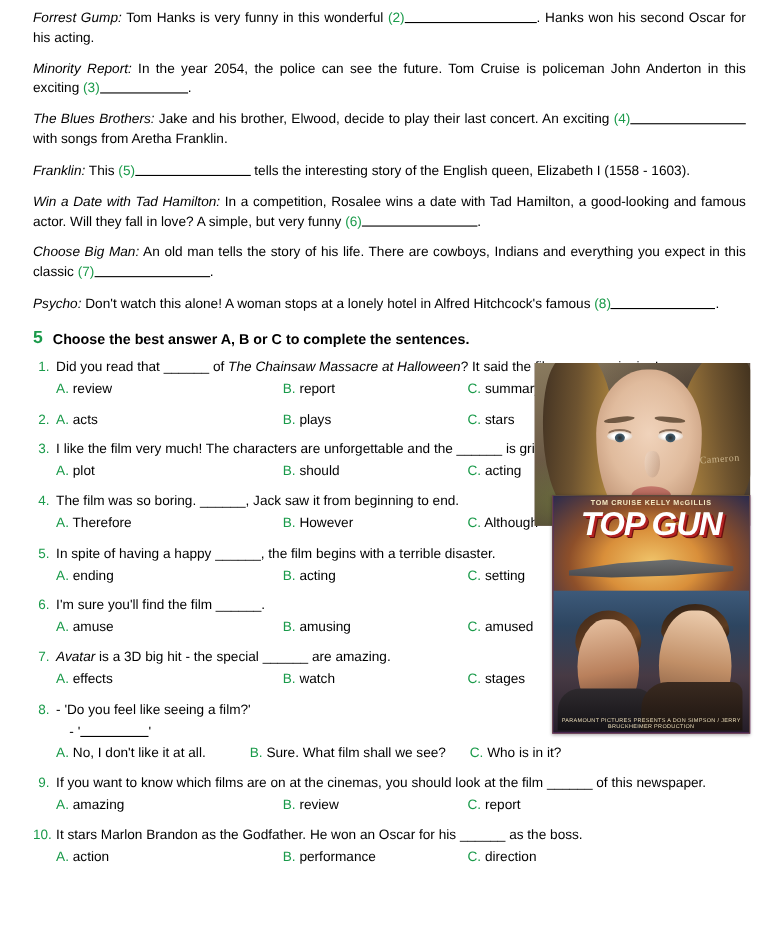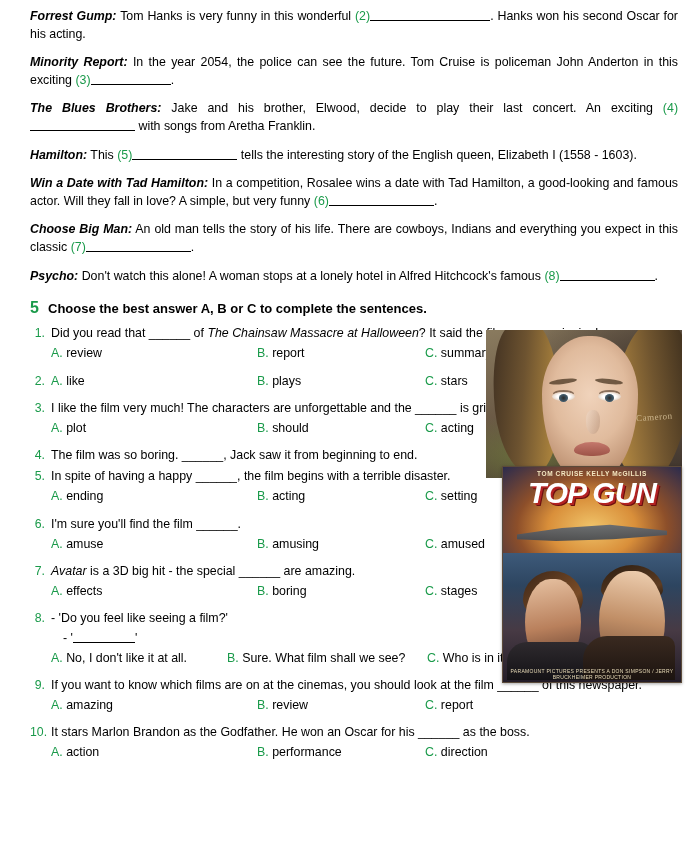--- a/index.html
+++ b/index.html
@@ -28,21 +28,21 @@
   .cloze-block {
     position: relative;
   }
   .cloze-item {
     margin: 0 0 11px 0;
     line-height: 1.42;
     text-align: justify;
     padding-right: 4px;
   }
   .film-title {
-    font-weight: bold;
+    font-weight: normal;
     font-style: italic;
   }
   .gapnum {
     color: #1a9a4a;
     font-weight: normal;
   }
   .gapline {
     display: inline-block;
     border-bottom: 1px solid #000;
     height: 0.85em;
@@ -221,21 +221,21 @@
     font-size: 9px;
     letter-spacing: 0.5px;
     opacity: 0.85;
     transform: rotate(-4deg);
     font-family: "Liberation Serif", serif;
   }
 
   .img-poster {
     position: absolute;
     right: 18px;
-    top: 466px;
+    top: 450px;
     width: 178px;
     height: 215px;
     border: 1px solid #5b4a3a;
     background: #a21caf;
     overflow: hidden;
     z-index: 3;
     box-shadow: 0 1px 3px rgba(0,0,0,0.35);
   }
   .poster-sky {
     position: absolute;
@@ -372,21 +372,21 @@
     <p class="cloze-item">
       <span class="film-title">Forrest Gump:</span><span> Tom Hanks is very funny in this wonderful </span><span class="gapnum">(2)</span><span class="gapline w120"></span><span>. Hanks won his second Oscar for his acting.</span>
     </p>
     <p class="cloze-item">
       <span class="film-title">Minority Report:</span><span> In the year 2054, the police can see the future. Tom Cruise is policeman John Anderton in this exciting </span><span class="gapnum">(3)</span><span class="gapline w80"></span><span>.</span>
     </p>
     <p class="cloze-item">
       <span class="film-title">The Blues Brothers:</span><span> Jake and his brother, Elwood, decide to play their last concert. An exciting </span><span class="gapnum">(4)</span><span class="gapline w105"></span><span> with songs from Aretha Franklin.</span>
     </p>
     <p class="cloze-item">
-      <span class="film-title">Hamilton:</span><span> This </span><span class="gapnum">(5)</span><span class="gapline w105"></span><span> tells the interesting story of the English queen, Elizabeth I (1558 - 1603).</span>
+      <span class="film-title">Franklin:</span><span> This </span><span class="gapnum">(5)</span><span class="gapline w105"></span><span> tells the interesting story of the English queen, Elizabeth I (1558 - 1603).</span>
     </p>
     <p class="cloze-item">
       <span class="film-title">Win a Date with Tad Hamilton:</span><span> In a competition, Rosalee wins a date with Tad Hamilton, a good-looking and famous actor. Will they fall in love? A simple, but very funny </span><span class="gapnum">(6)</span><span class="gapline w105"></span><span>.</span>
     </p>
     <p class="cloze-item">
       <span class="film-title">Choose Big Man:</span><span> An old man tells the story of his life. There are cowboys, Indians and everything you expect in this classic </span><span class="gapnum">(7)</span><span class="gapline w105"></span><span>.</span>
     </p>
     <p class="cloze-item">
       <span class="film-title">Psycho:</span><span> Don't watch this alone! A woman stops at a lonely hotel in Alfred Hitchcock's famous </span><span class="gapnum">(8)</span><span class="gapline w95"></span><span>.</span>
     </p>
@@ -408,21 +408,21 @@
           <div class="opt o2"><span class="opt-letter">B.</span> <span>report</span></div>
           <div class="opt o3"><span class="opt-letter">C.</span> <span>summary</span></div>
         </div>
       </div>
     </div>
 
     <div class="q">
       <div class="q-num">2.</div>
       <div class="q-body">
         <div class="opts">
-          <div class="opt o1"><span class="opt-letter">A.</span> <span>like</span></div>
+          <div class="opt o1"><span class="opt-letter">A.</span> <span>acts</span></div>
           <div class="opt o2"><span class="opt-letter">B.</span> <span>plays</span></div>
           <div class="opt o3"><span class="opt-letter">C.</span> <span>stars</span></div>
         </div>
       </div>
     </div>
 
     <div class="q">
       <div class="q-num">3.</div>
       <div class="q-body">
         <div class="q-stem">I like the film very much! The characters are unforgettable and the ______ is gripping.</div>
@@ -431,20 +431,25 @@
           <div class="opt o2"><span class="opt-letter">B.</span> <span>should</span></div>
           <div class="opt o3"><span class="opt-letter">C.</span> <span>acting</span></div>
         </div>
       </div>
     </div>
 
     <div class="q">
       <div class="q-num">4.</div>
       <div class="q-body">
         <div class="q-stem">The film was so boring. ______, Jack saw it from beginning to end.</div>
+        <div class="opts">
+          <div class="opt o1"><span class="opt-letter">A.</span> <span>Therefore</span></div>
+          <div class="opt o2"><span class="opt-letter">B.</span> <span>However</span></div>
+          <div class="opt o3"><span class="opt-letter">C.</span> <span>Although</span></div>
+        </div>
       </div>
     </div>
 
     <div class="q">
       <div class="q-num">5.</div>
       <div class="q-body">
         <div class="q-stem">In spite of having a happy ______, the film begins with a terrible disaster.</div>
         <div class="opts">
           <div class="opt o1"><span class="opt-letter">A.</span> <span>ending</span></div>
           <div class="opt o2"><span class="opt-letter">B.</span> <span>acting</span></div>
@@ -464,21 +469,21 @@
         </div>
       </div>
     </div>
 
     <div class="q">
       <div class="q-num">7.</div>
       <div class="q-body">
         <div class="q-stem"><span class="it">Avatar</span><span> is a 3D big hit - the special ______ are amazing.</span></div>
         <div class="opts">
           <div class="opt o1"><span class="opt-letter">A.</span> <span>effects</span></div>
-          <div class="opt o2"><span class="opt-letter">B.</span> <span>boring</span></div>
+          <div class="opt o2"><span class="opt-letter">B.</span> <span>watch</span></div>
           <div class="opt o3"><span class="opt-letter">C.</span> <span>stages</span></div>
         </div>
       </div>
     </div>
 
     <div class="q">
       <div class="q-num">8.</div>
       <div class="q-body">
         <div class="q-stem">- 'Do you feel like seeing a film?'</div>
         <div class="sub-answer"><span>- '</span><span class="q8-gap"></span><span>'</span></div>

